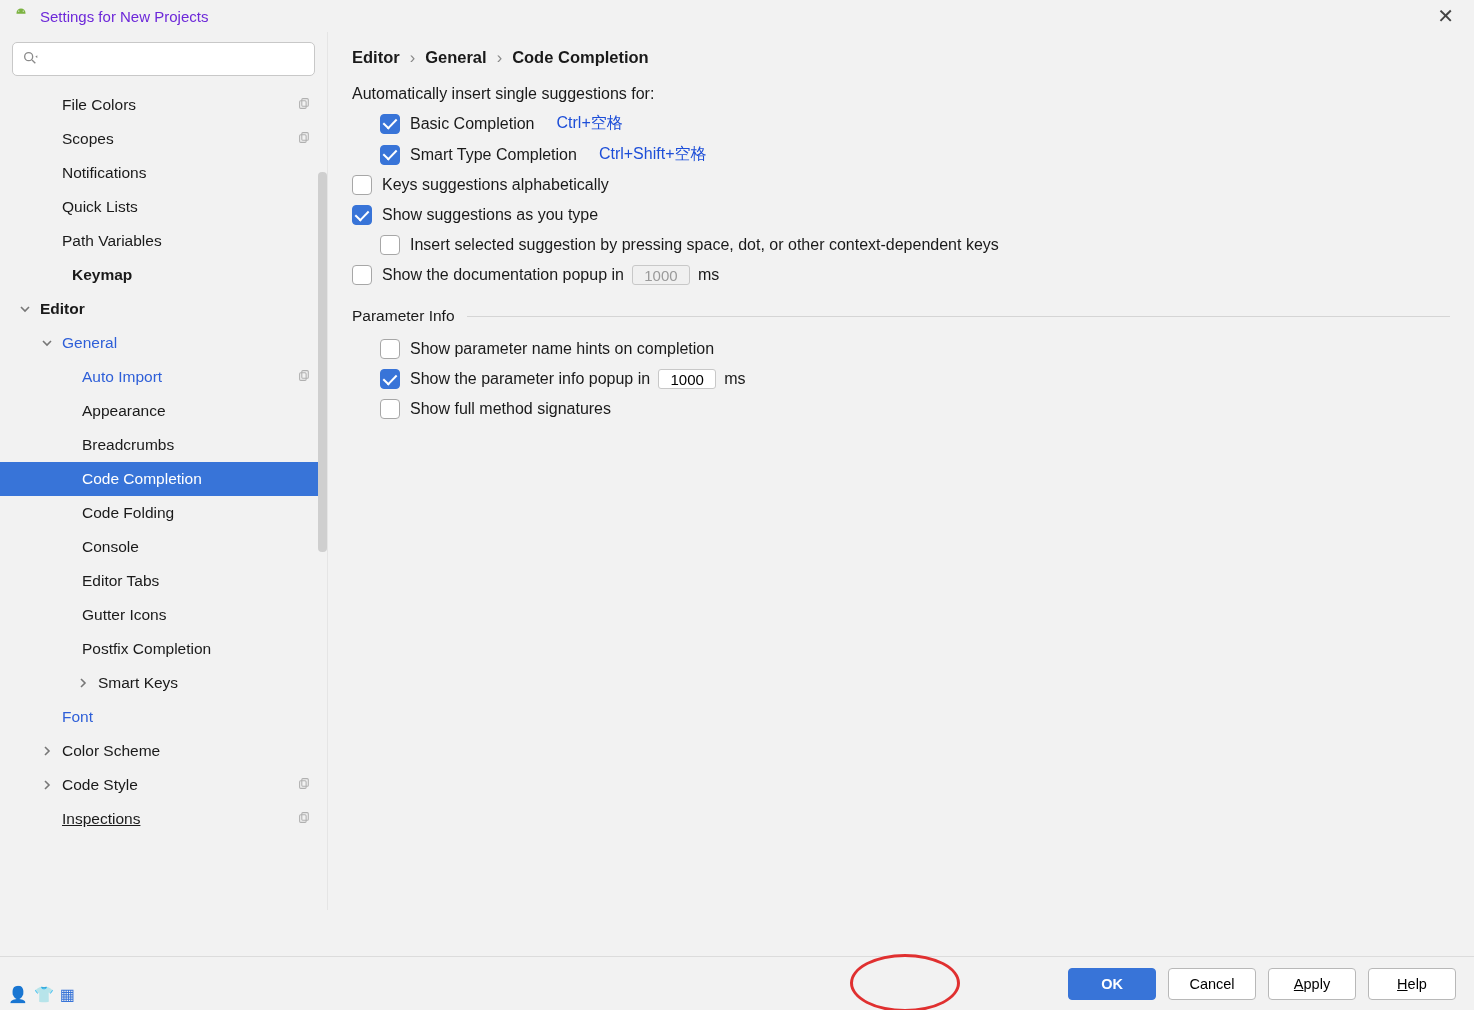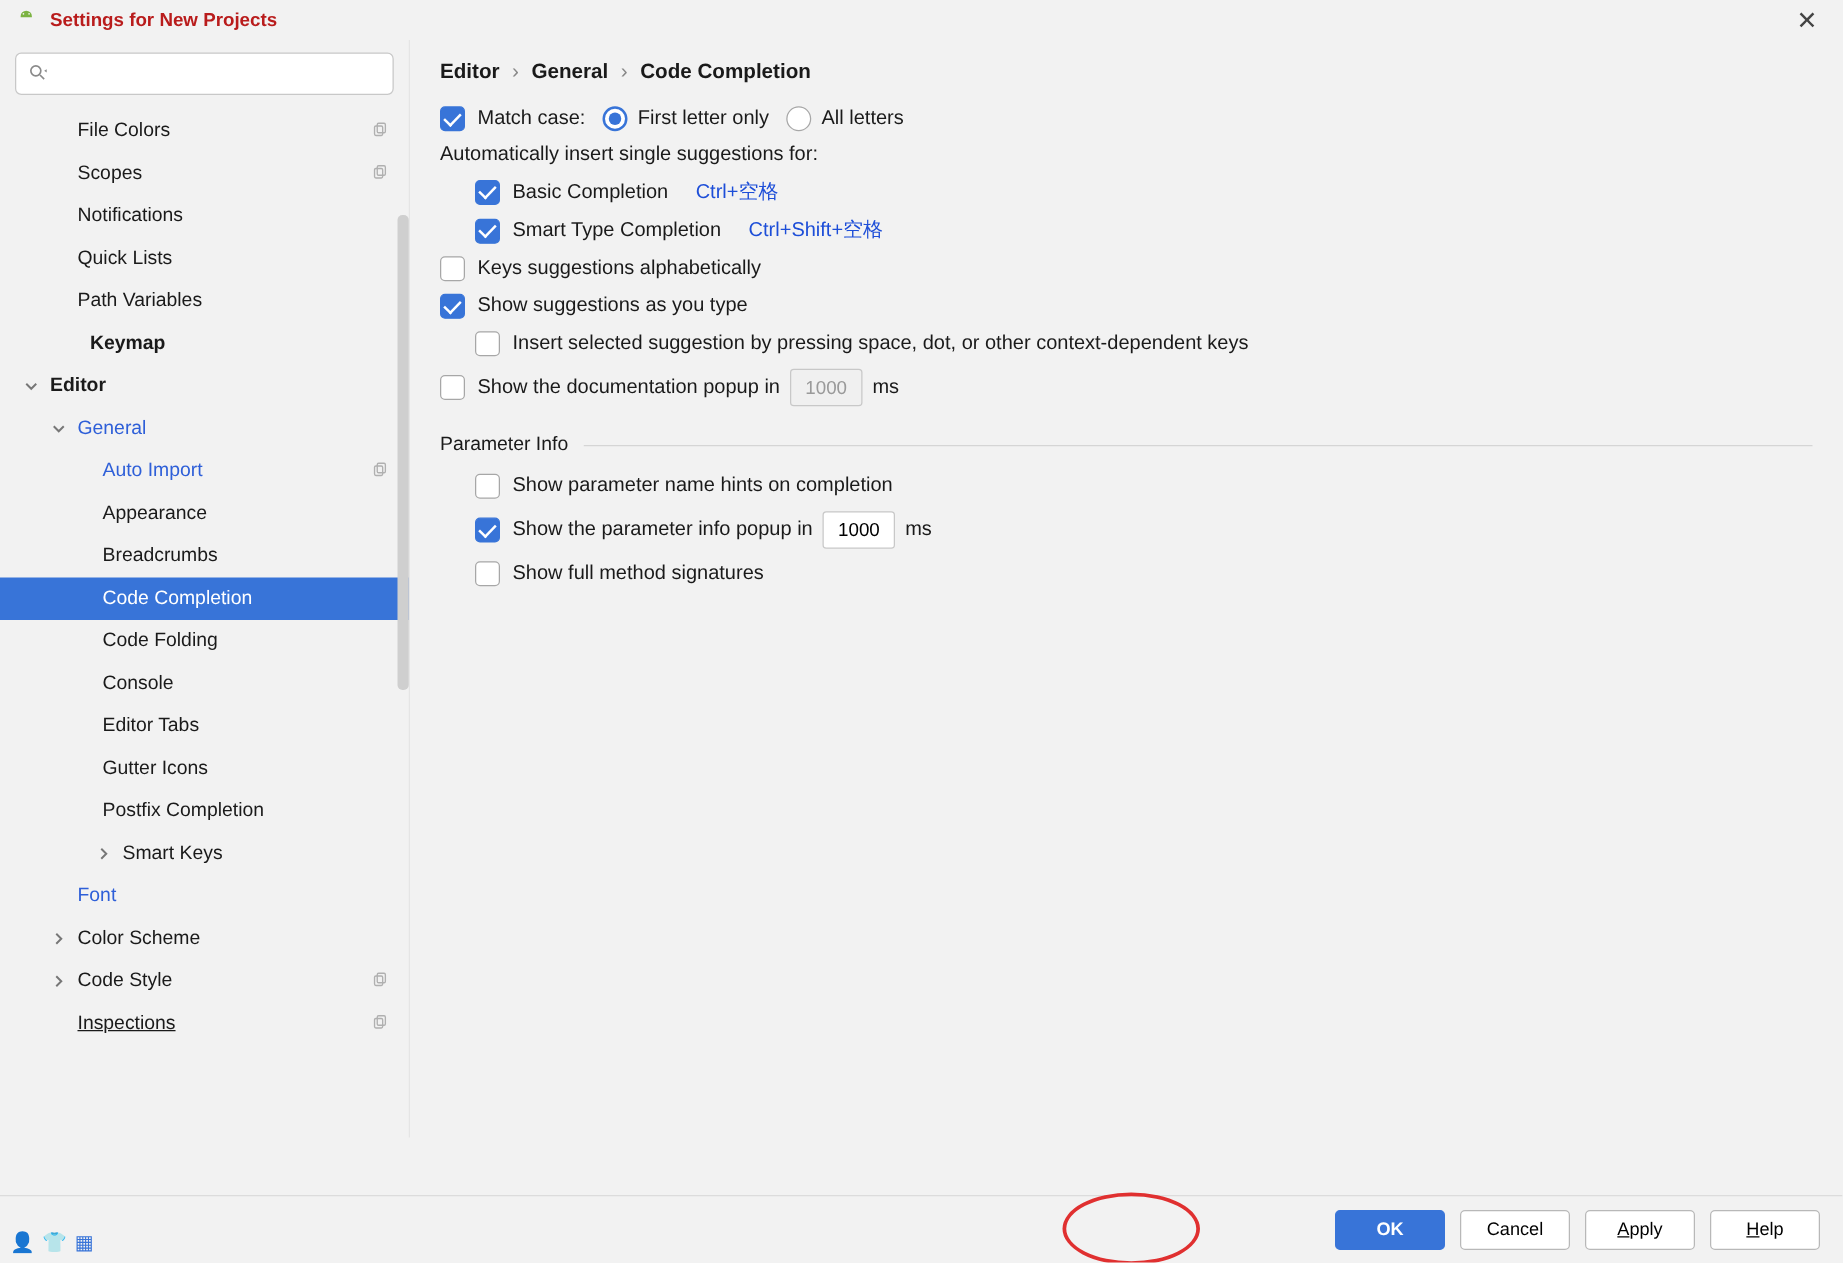--- a/index.html
+++ b/index.html
@@ -17,21 +17,21 @@
   display: flex;
   align-items: center;
   padding: 6px 12px;
   background: #f2f2f2;
   height: 32px;
 }
 .android-icon {
   width: 18px; height: 18px;
   margin-right: 10px;
 }
-.title-text { font-size: 15px; color: #b91c1c; font-weight: bold; }
+.title-text { font-size: 15px; color: #6d28d9; }
 .close-x {
   margin-left: auto;
   font-size: 20px;
   color: #444;
   cursor: pointer;
   padding: 2px 8px;
 }
 .body-area {
   display: flex;
   height: 878px;
@@ -153,21 +153,21 @@
   display: inline-flex; align-items: center; justify-content: center;
   flex-shrink: 0;
 }
 .radio.checked { border-color: #3874d8; border-width: 2px; }
 .radio.checked::after {
   content: ""; width: 10px; height: 10px; background: #3874d8; border-radius: 50%;
 }
 .lbl { margin-right: 14px; }
 .shortcut { color: #1d4ed8; margin-left: 22px; }
 .num-input {
-  width: 58px; height: 30px;
+  width: 58px; height: 20px;
   border: 1px solid #c8c8c8;
   border-radius: 3px;
   background: #fff;
   text-align: center;
   font-size: 15px;
   margin: 0 8px;
 }
 .num-input:disabled { background: #f0f0f0; color: #9a9a9a; }
 .section-header {
   display: flex;
@@ -369,28 +369,20 @@
 
   <div class="main">
     <div class="breadcrumb">
       <span>Editor</span>
       <span class="bc-sep">›</span>
       <span>General</span>
       <span class="bc-sep">›</span>
       <span>Code Completion</span>
     </div>
 
-    <div class="row">
-      <span class="checkbox checked"></span>
-      <span class="lbl">Match case:</span>
-      <span class="radio checked"></span>
-      <span class="lbl">First letter only</span>
-      <span class="radio"></span>
-      <span>All letters</span>
-    </div>
 
     <div class="row">
       <span>Automatically insert single suggestions for:</span>
     </div>
 
     <div class="row indent-1">
       <span class="checkbox checked"></span>
       <span>Basic Completion</span>
       <span class="shortcut">Ctrl+空格</span>
     </div>

